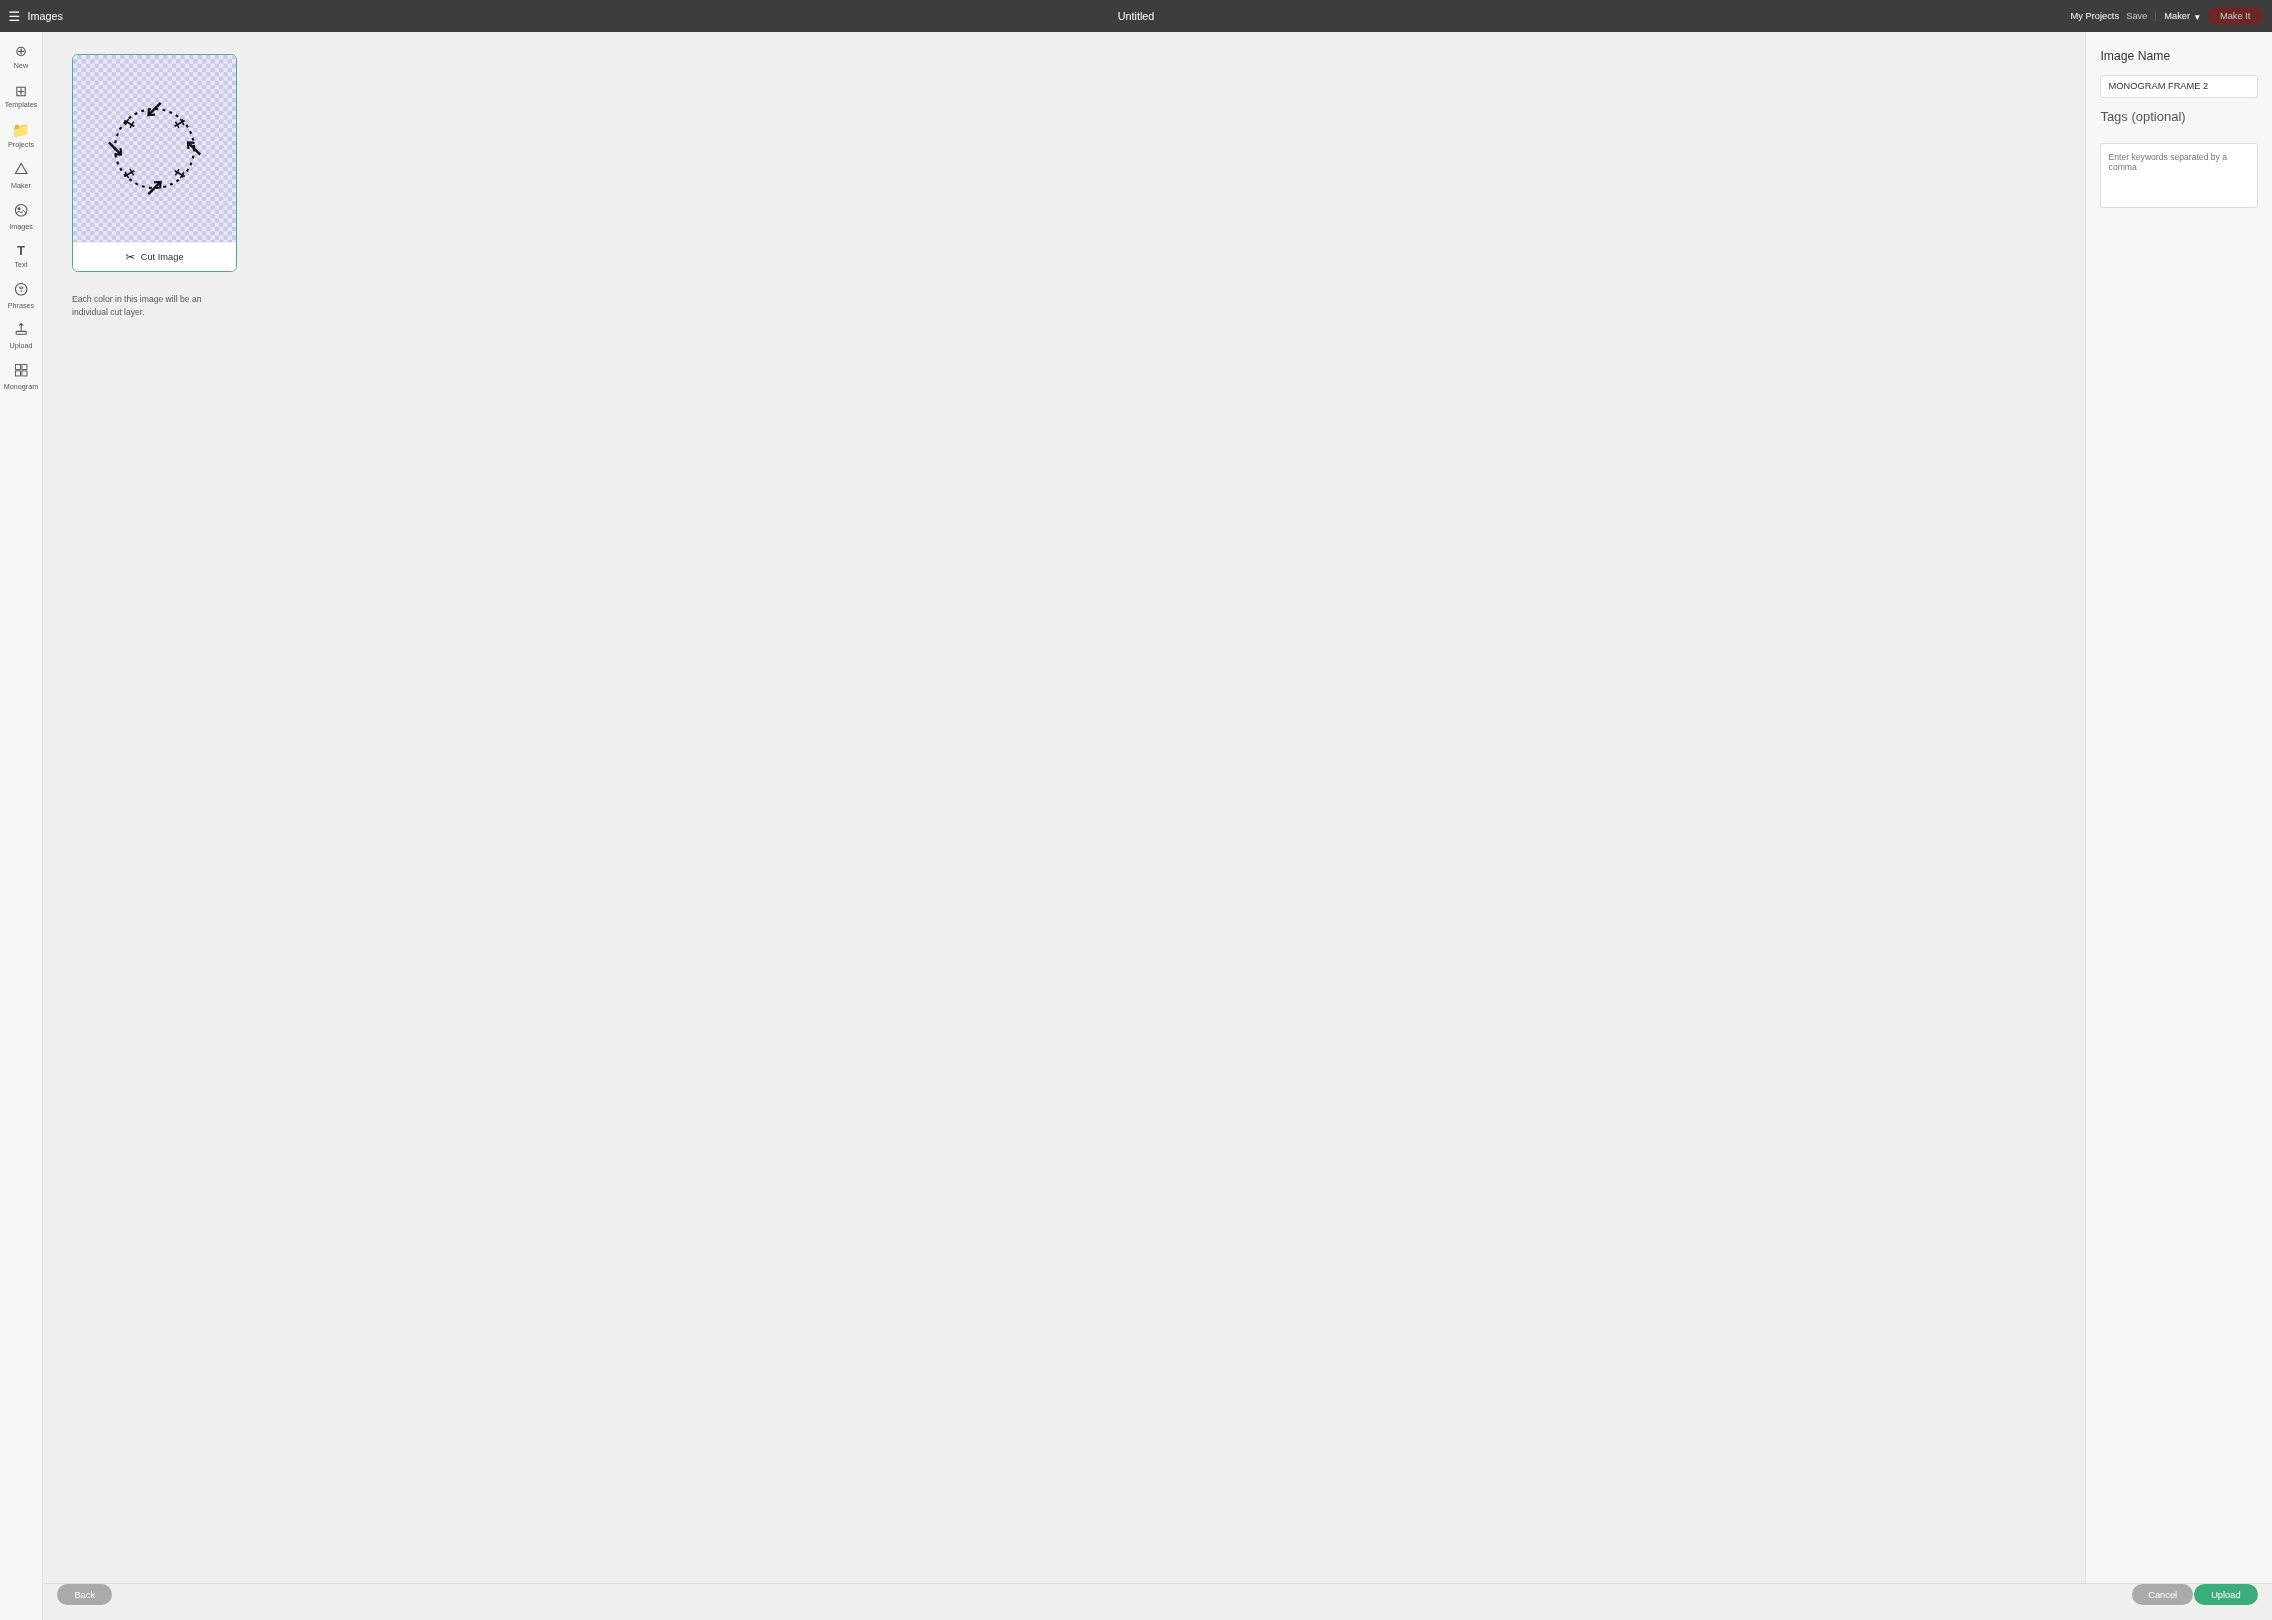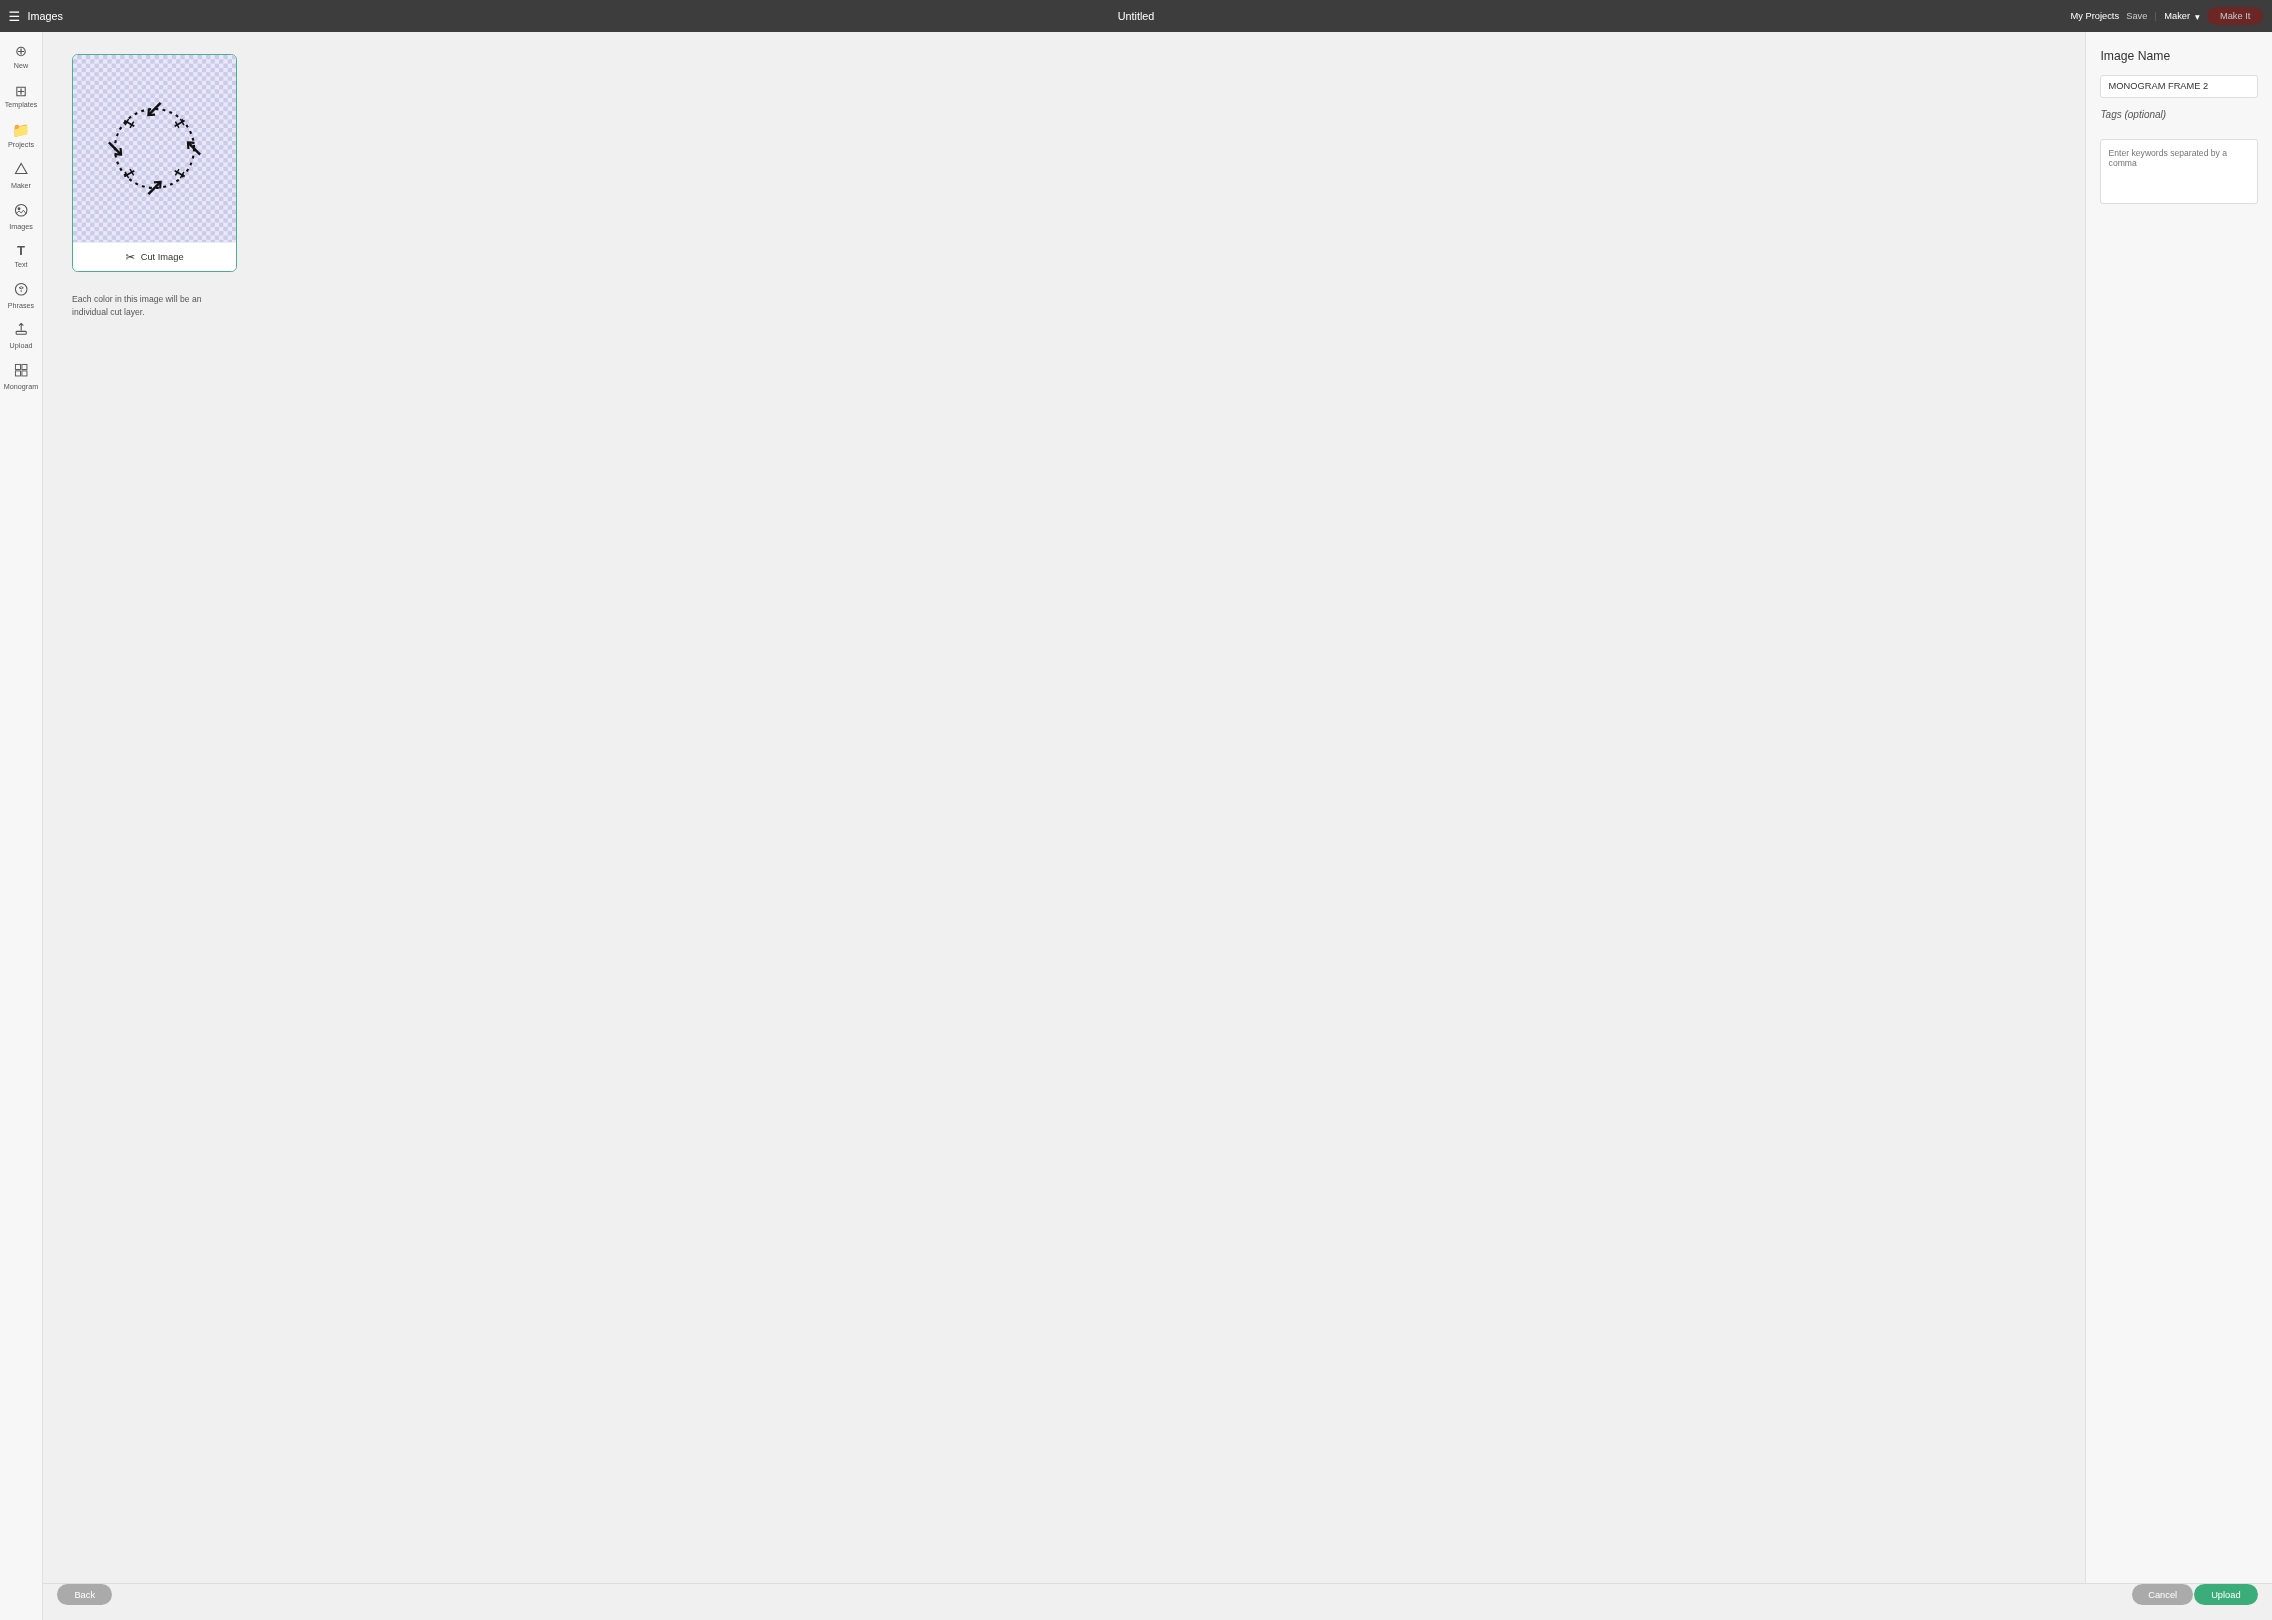--- a/index.html
+++ b/index.html
@@ -199,25 +199,24 @@
       flex-shrink: 0;
       overflow-y: auto;
     }
     .right-panel h3 {
       font-size: 12.2px;
       font-weight: 500;
       color: #333;
       margin-bottom: 11.5px;
     }
     .right-panel label {
-      font-size: 10px;
+      font-size: 13px;
       color: #555;
       display: block;
       margin-bottom: 19px;
-      font-style: italic;
     }
     .image-name-input {
       width: 100%;
       padding: 5.7px 7.2px;
       border: 0.7px solid #ddd;
       border-radius: 2.9px;
       font-size: 9.3px;
       color: #333;
       background: #fff;
       margin-bottom: 11.5px;

